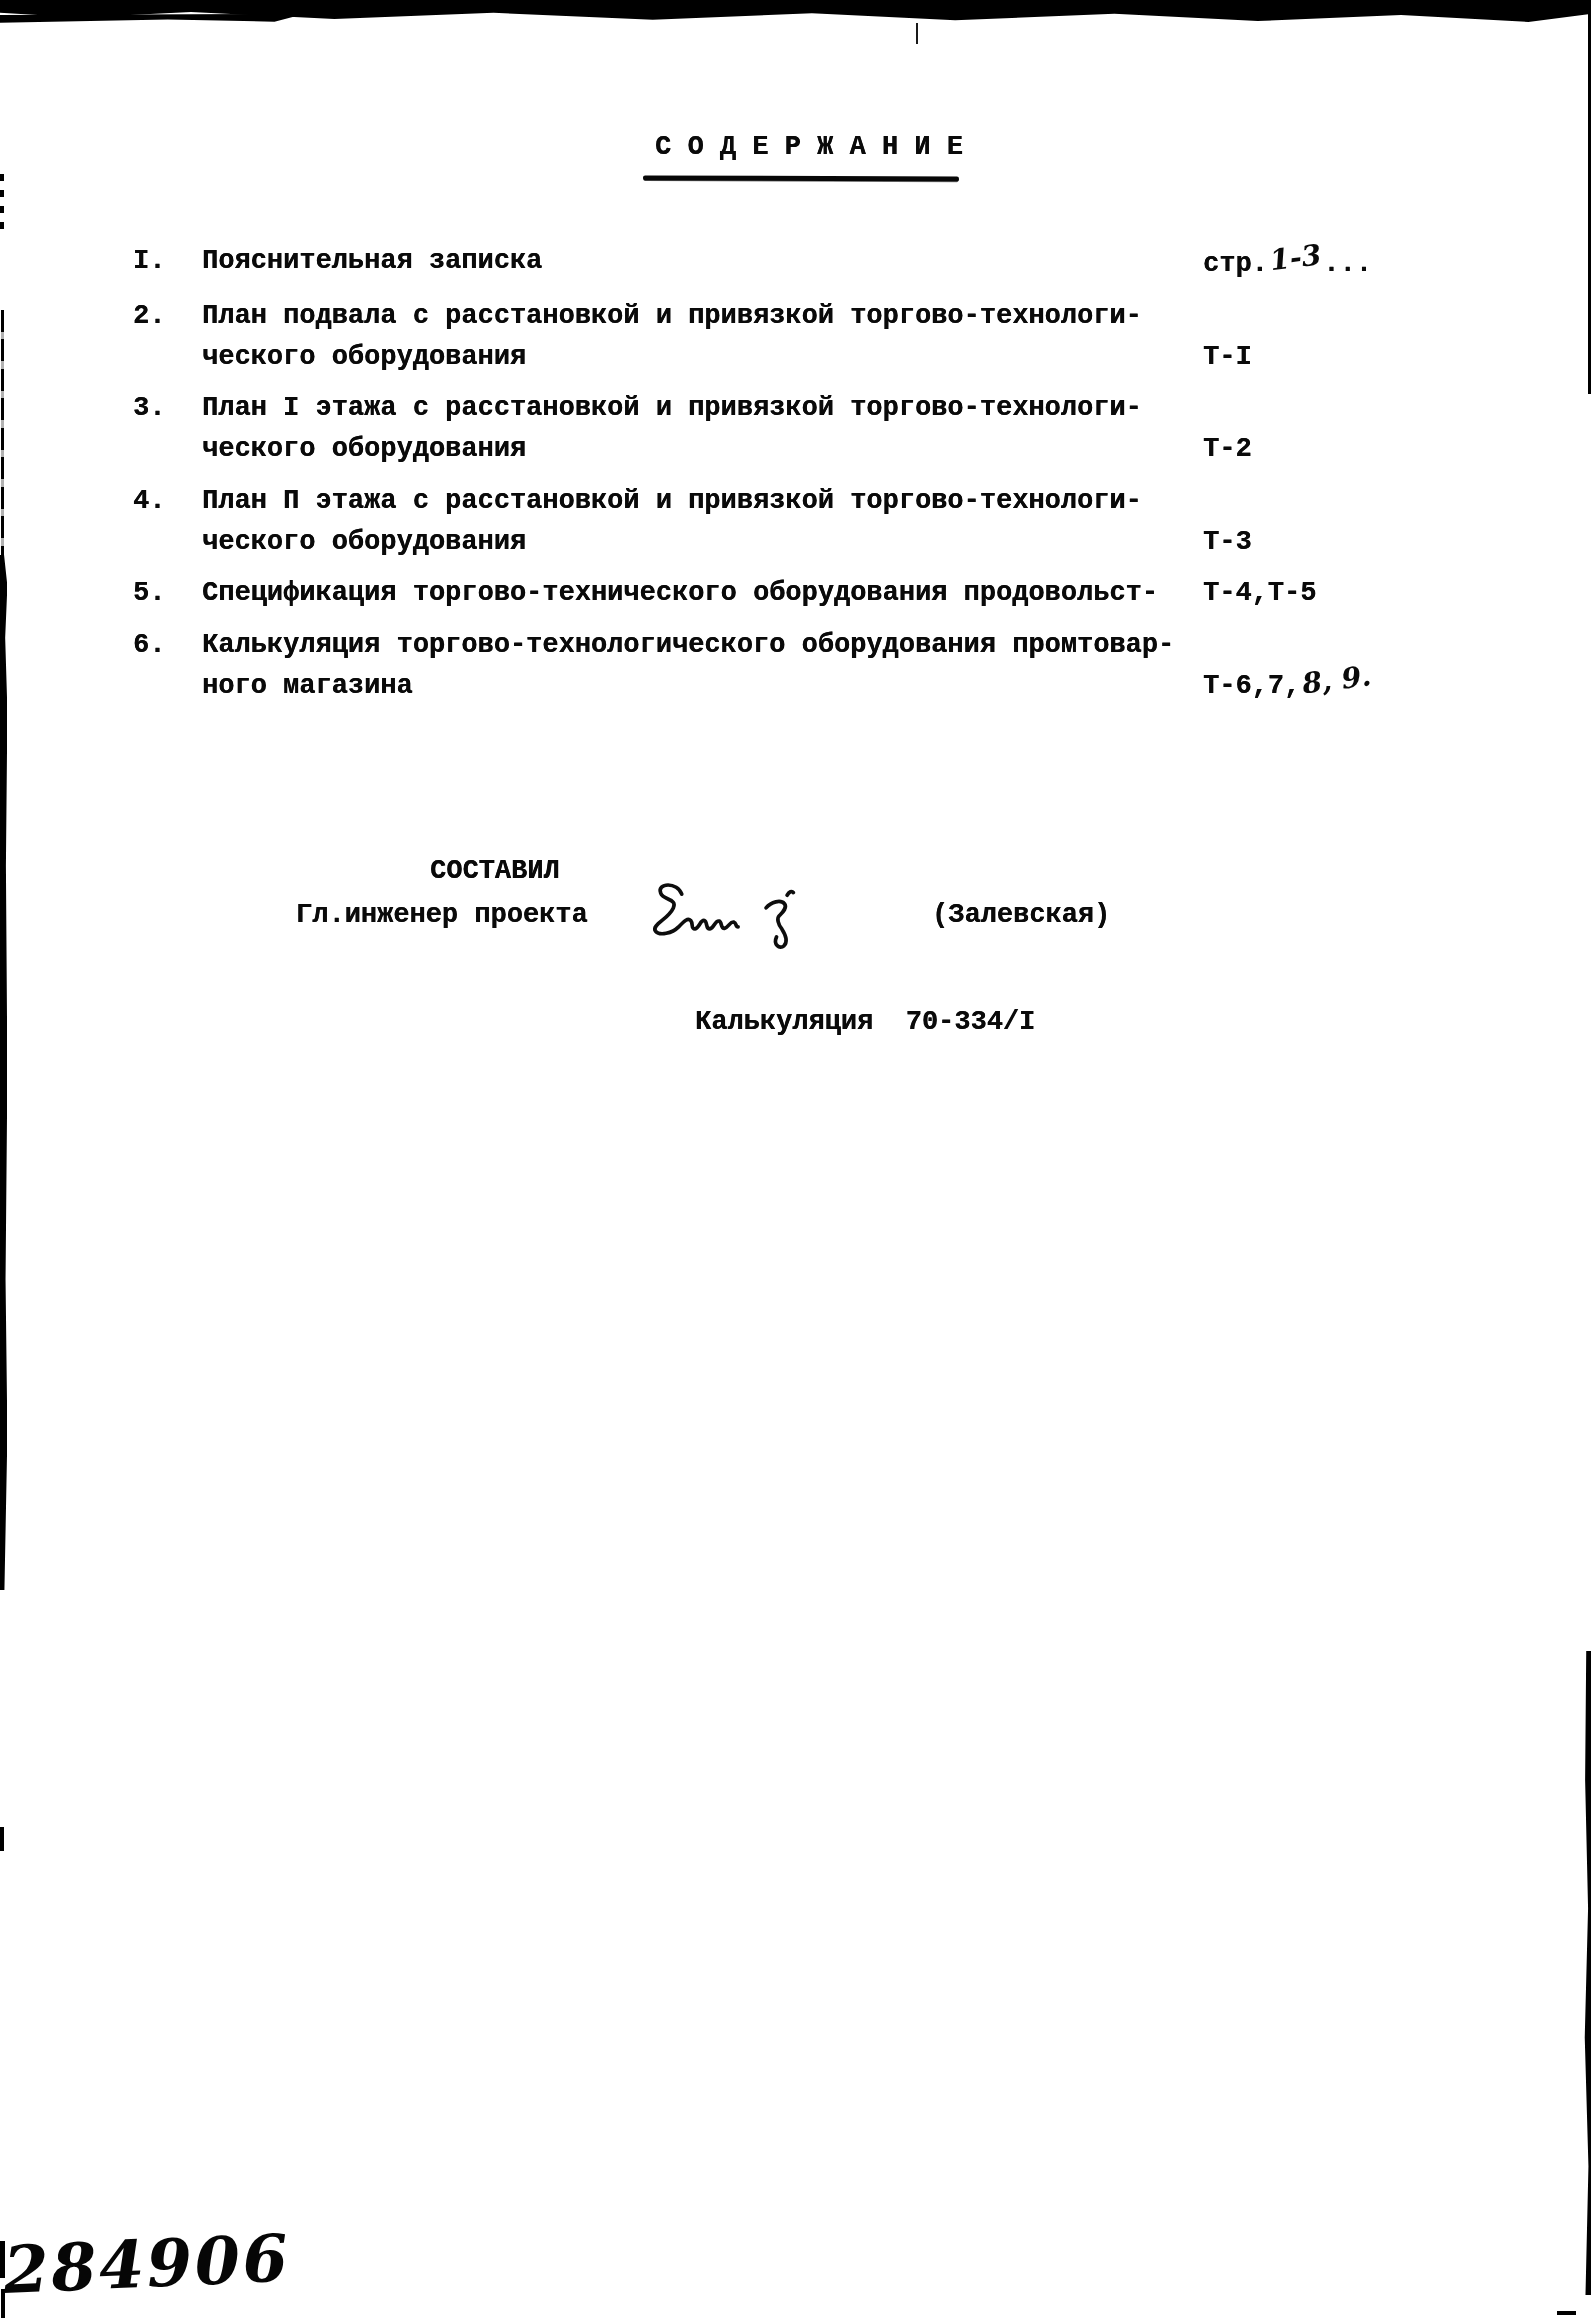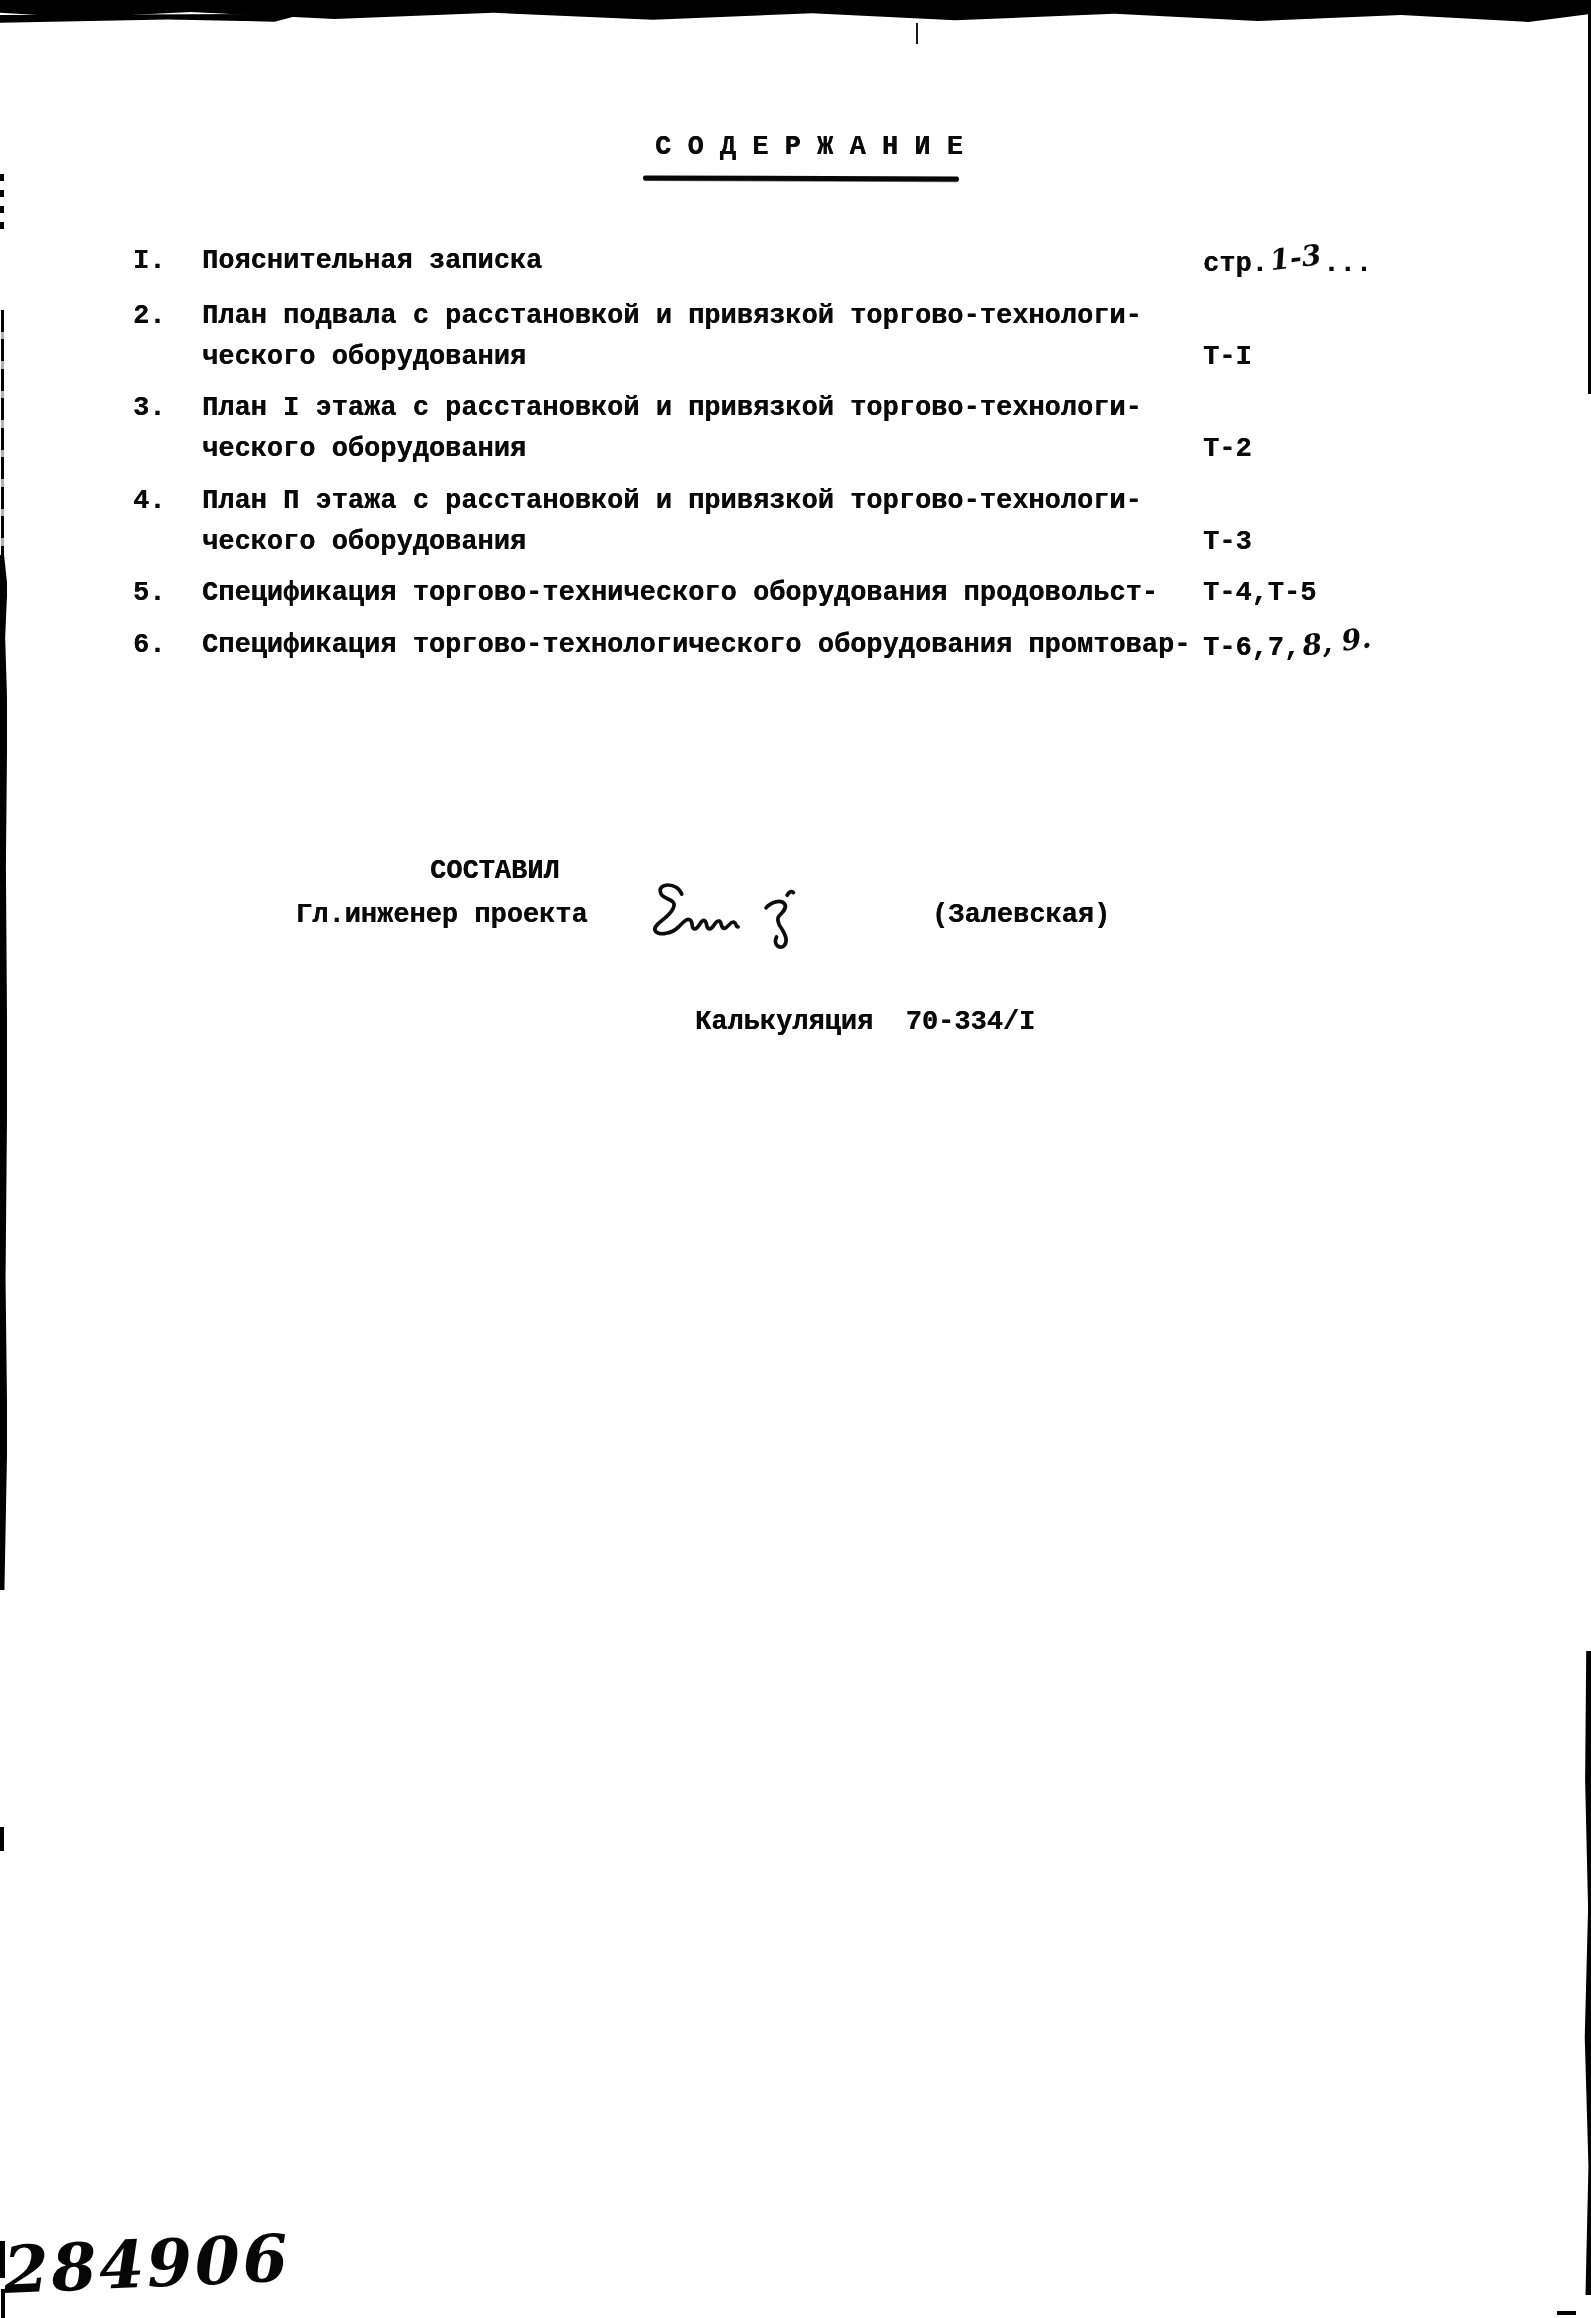--- a/index.html
+++ b/index.html
@@ -124,21 +124,22 @@
     <div class="toc-num typed">5.</div>
     <div class="toc-text">
       <div class="typed">Спецификация торгово-технического оборудования продовольст-</div>
     </div>
     <div class="toc-ref"><span class="typed">Т-4,Т-5</span><span class="typed"></span></div>
   </div>
 
   <div class="toc-row">
     <div class="toc-num typed">6.</div>
     <div class="toc-text">
-      <div class="typed">Спецификация торгово-технологического оборудования промтовар-</div>
+      <div class="typed">Калькуляция торгово-технологического оборудования промтовар-</div>
+      <div class="typed">ного магазина</div>
     </div>
     <div class="toc-ref"><span class="typed">Т-6,7,</span><span class="hand">8, 9.</span><span class="typed"></span></div>
   </div>
 
 </div>
 
 <div class="abs sostavil typed">СОСТАВИЛ</div>
 <div class="abs role typed">Гл.инженер проекта</div>
 
 <svg class="abs sig-svg" viewBox="0 0 300 170" xmlns="http://www.w3.org/2000/svg">

